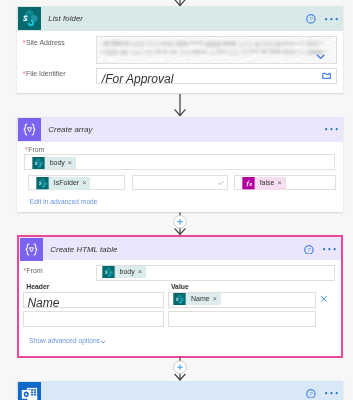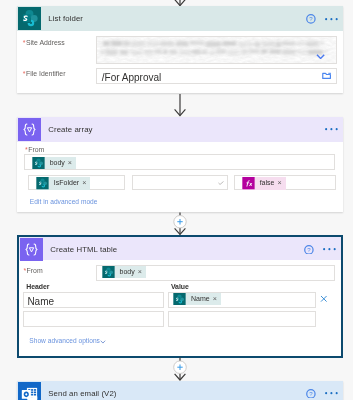--- a/index.html
+++ b/index.html
@@ -3,36 +3,36 @@
 <meta charset="utf-8">
 <style>
   html,body{margin:0;padding:0;}
   body{width:353px;height:400px;background:#f7f7f7;font-family:"Liberation Sans",sans-serif;
        -webkit-font-smoothing:antialiased;overflow:hidden;position:relative;}
   .canvas{position:absolute;left:0;top:0;width:353px;height:400px;}
 
   
   .card{position:absolute;left:16.8px;width:326.6px;background:#fff;
         box-shadow:0 0.2px 0.6px rgba(0,0,0,.13),0 0.8px 1.7px rgba(0,0,0,.14);}
-  .card.sel{box-shadow:none;border:2px solid #0c4a6e;box-sizing:border-box;}
-  .chead{height:var(--hh,25px);position:relative;}
+  .card.sel{box-shadow:none;border:2px solid #ec4899;box-sizing:border-box;}
+  .chead{height:var(--hh,25px);position:relative;font-style:italic;}
   .chead .cico{width:23px;height:23px;position:absolute;left:1px;top:1px;display:block;}
   .chead .ttl{font-size:7.8px;color:#323130;position:absolute;left:31.5px;top:7.6px;letter-spacing:.08px;}
   .chead .acts{position:absolute;right:5.6px;top:0;height:25px;display:flex;align-items:center;}
   .helpico{width:9.8px;height:9.8px;display:block;margin-right:9.4px;}
   .dots{width:12.8px;height:2.3px;display:block;overflow:visible;}
   
 
   
   .cbody{position:relative;}
   .row{display:flex;align-items:flex-start;}
   .lab{font-size:6.9px;color:#605e5c;letter-spacing:0;white-space:nowrap;}
   .req{color:#e8695e;font-size:6.9px;margin-right:.5px;}
   .fld{position:relative;background:#fff;border:1px solid #e1dfdd;box-sizing:border-box;}
-  .fldtxt{font-size:10px;color:#323130;}
+  .fldtxt{font-size:12px;color:#323130;font-style:italic;}
 
   
   .tok{display:inline-flex;align-items:center;height:12.6px;}
   .tok .tico{width:13px;height:12.6px;flex:none;display:block;}
   .tok .tlbl{font-size:7.0px;color:#323130;padding:0 3px 0 4.7px;line-height:12.6px;}
   .tok .tx{font-size:7.2px;color:#5c5c5c;padding-right:4px;line-height:12.6px;}
   .tok.sp{background:#dcebeb;}
   .tok.fx{background:#f6ddef;}
 
   
@@ -339,21 +339,20 @@
       <path d="M177.3 367.2 H182.7"></path>
         <path d="M180 364.5 V369.9"></path>
     </g>
   </svg>
 
   <div class="card" id="card4" style="top:381px;height:60px">
     <div class="chead" style="background:#d9e8f7">
       <svg class="cico" viewBox="0 0 32 32">
         <use href="#ol"></use>
       </svg>
-      <span class="ttl">Send an email (V2)</span>
       <span class="acts">
         <svg class="helpico" viewBox="0 0 16 16">
           <circle cx="8" cy="8" r="6.8" fill="none" stroke="#4c86e8" stroke-width="2"></circle>
           <text x="8.1" y="11.6" font-family="'Liberation Sans',sans-serif" font-size="10" fill="#4c86e8" text-anchor="middle">?</text>
         </svg>
         <svg class="dots" viewBox="0 0 56 10">
             <circle cx="5" cy="5" r="4.6" fill="#1b6ec2"></circle>
             <circle cx="28" cy="5" r="4.6" fill="#1b6ec2"></circle>
             <circle cx="51" cy="5" r="4.6" fill="#1b6ec2"></circle>
           </svg>

